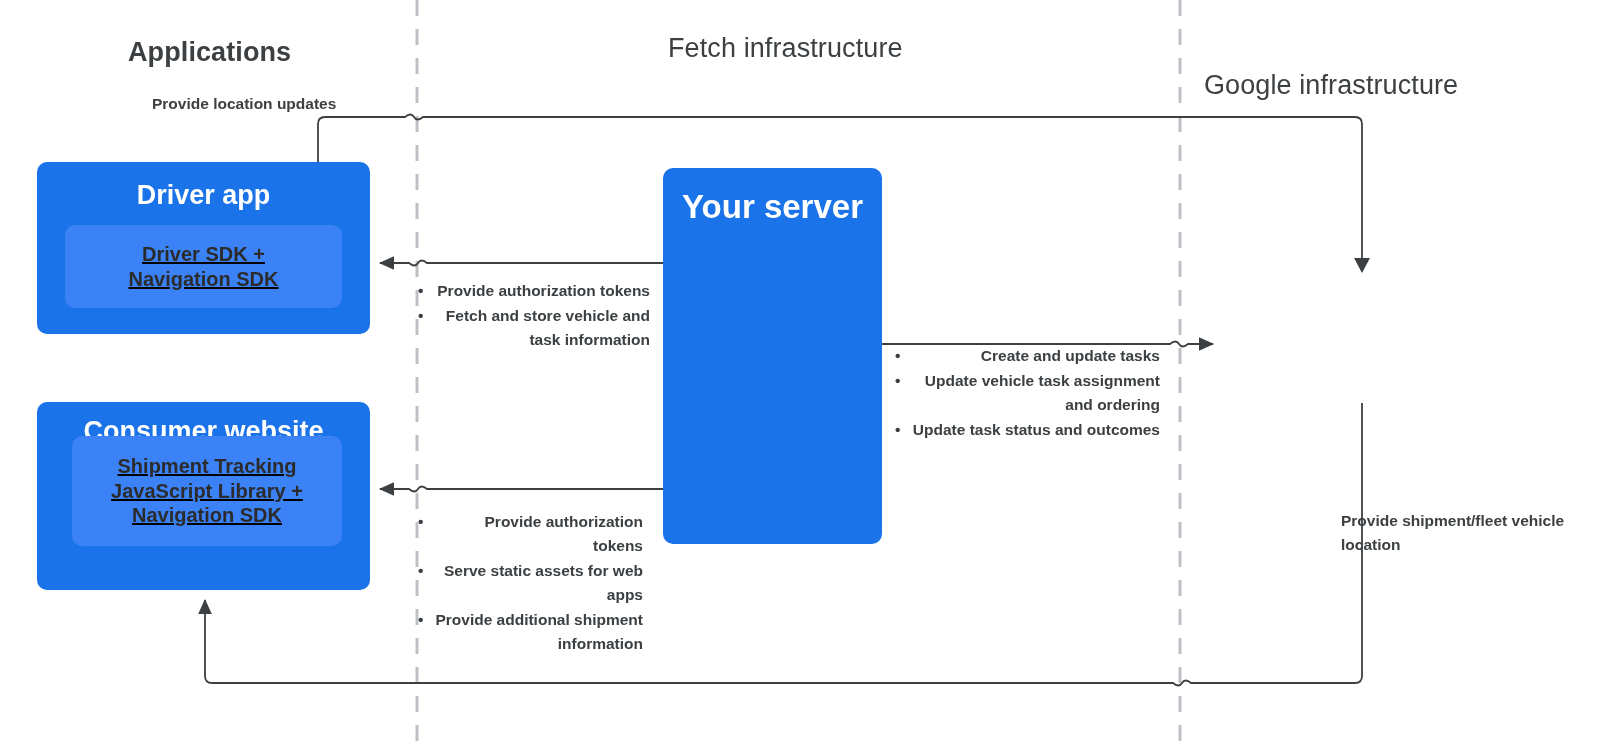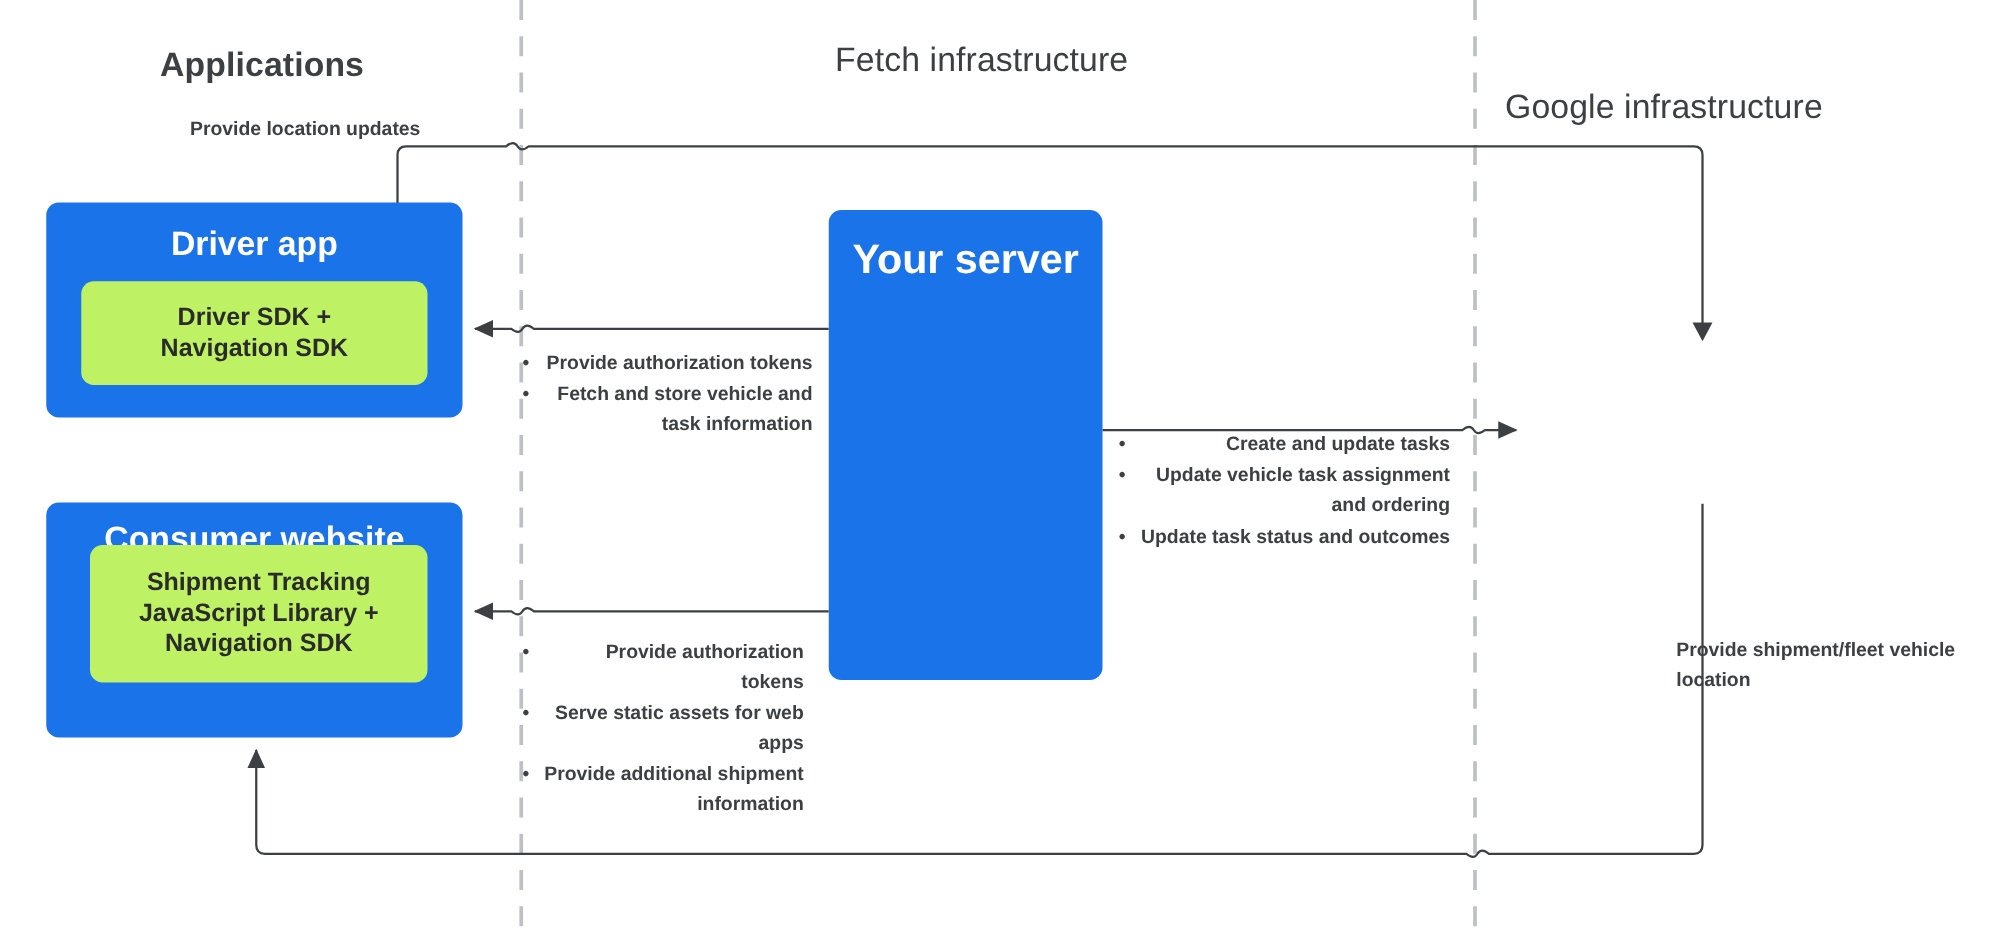--- a/index.html
+++ b/index.html
@@ -42,21 +42,22 @@
   
   .box {
     position: absolute;
     box-sizing: border-box;
     border-radius: 10px;
   }
   .box-blue {
     background: #1a73e8;
   }
   .box-yellow {
-    background: #bef264;
+    background: #3b82f6;
+    text-decoration: underline;
   }
   .box-title {
     font-weight: bold;
     color: #ffffff;
     text-align: center;
     width: 100%;
     white-space: nowrap;
   }
   .inner-label {
     font-weight: bold;

